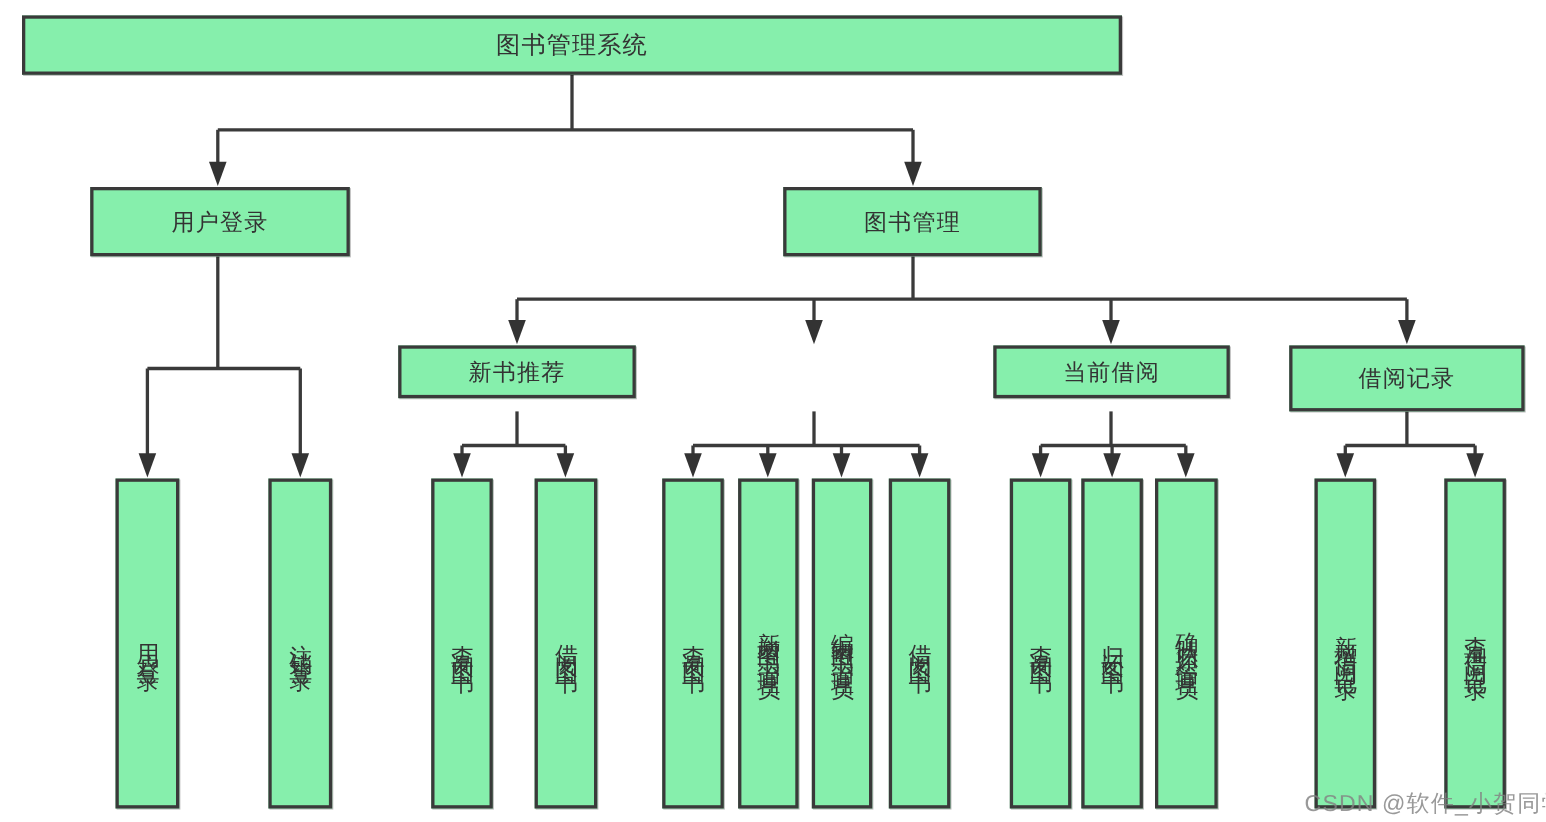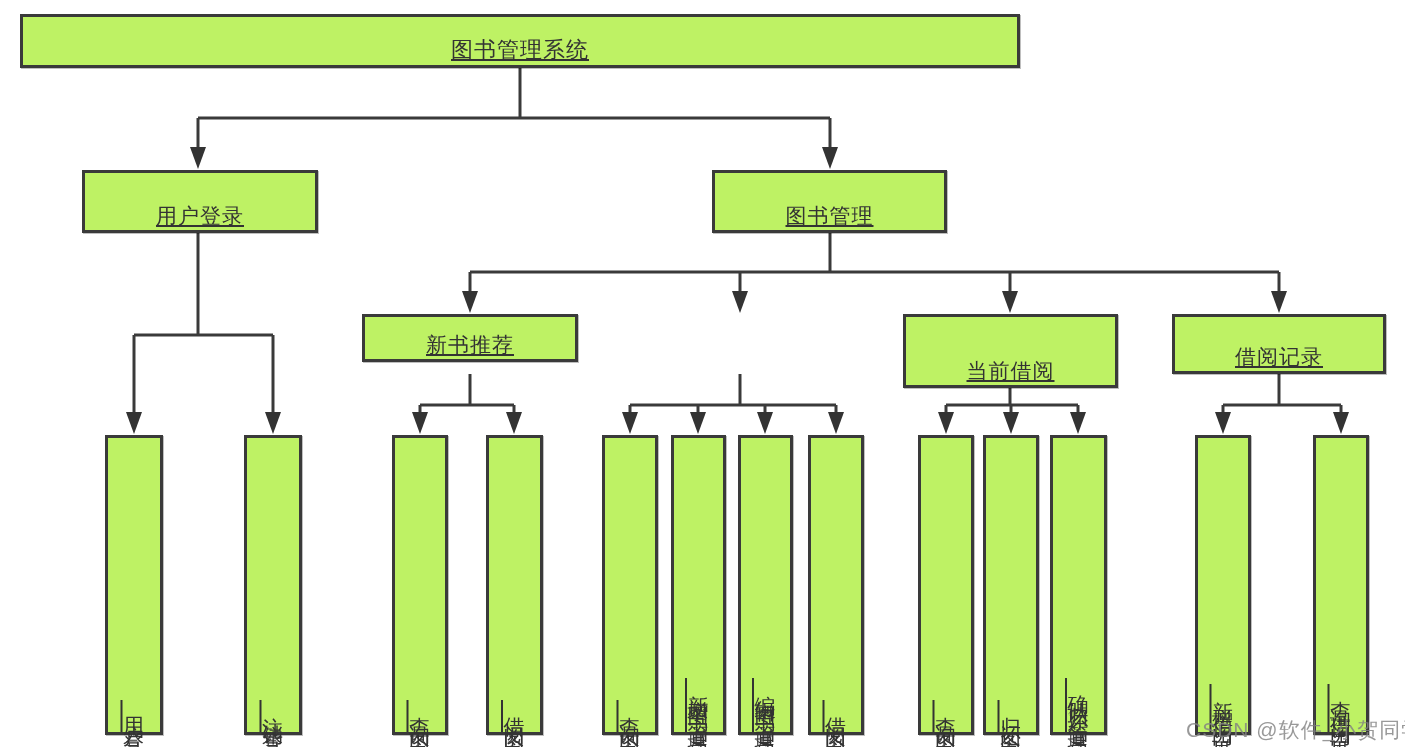--- a/index.html
+++ b/index.html
@@ -7,31 +7,30 @@
     position:relative;
     width:1405px;height:747px;
     background:#ffffff;
     font-family:"Liberation Sans","DejaVu Sans",sans-serif;
     overflow:hidden;
   }
   #connectors{position:absolute;left:0;top:0;z-index:1;}
   .node{
     position:absolute;
     box-sizing:border-box;
-    background:#bef264;
+    background:#86efac;
     border:3px solid #3a3a3a;
     display:flex;
-    align-items:flex-end;
+    align-items:center;
     justify-content:center;
     color:#333333;
     font-size:21px;
     letter-spacing:1px;
     z-index:2;
     box-shadow:1px 1px 0 rgba(0,0,0,0.25);
-    text-decoration:underline;
   }
   .node.root{font-size:22px;}
   .leaf .vtext{
     writing-mode:vertical-rl;
     text-orientation:mixed;
     letter-spacing:8px;
     line-height:1;
     font-size:21px;
     max-height:284px;
   }
@@ -113,21 +112,21 @@
   <div class="node" style="left:82px;top:170px;width:236px;height:63px;">
     <span>用户登录</span>
   </div>
   <div class="node" style="left:712px;top:170px;width:235px;height:63px;">
     <span>图书管理</span>
   </div>
 
   <div class="node" style="left:362px;top:314px;width:216px;height:48px;">
     <span>新书推荐</span>
   </div>
-  <div class="node" style="left:903px;top:314px;width:215px;height:74px;">
+  <div class="node" style="left:903px;top:314px;width:215px;height:48px;">
     <span>当前借阅</span>
   </div>
   <div class="node" style="left:1172px;top:314px;width:214px;height:60px;">
     <span>借阅记录</span>
   </div>
 
   <div class="node leaf" style="left:105px;top:435px;width:58px;height:300px;">
     <span class="vtext">用户登录</span>
   </div>
   <div class="node leaf" style="left:244px;top:435px;width:58px;height:300px;">

